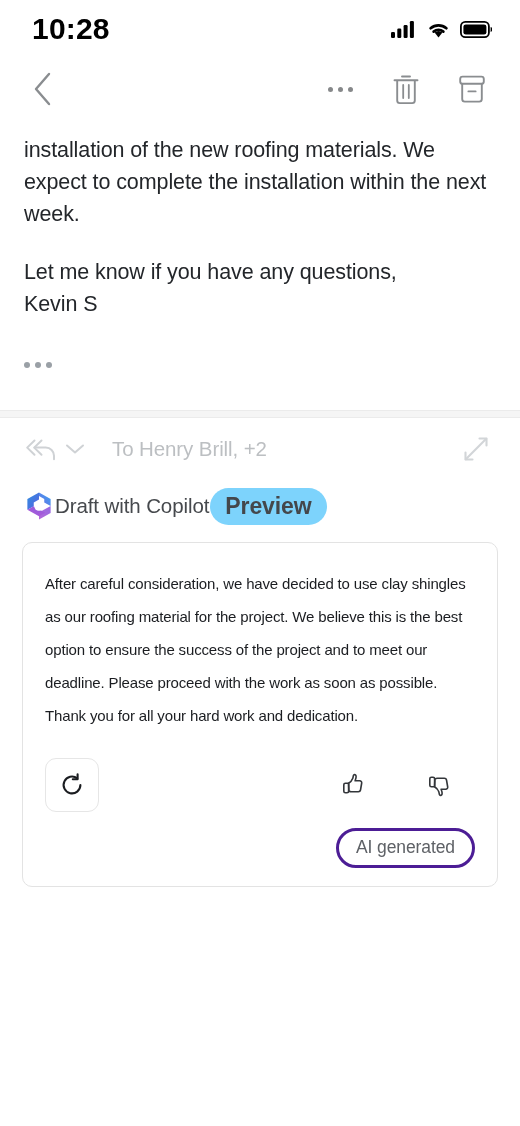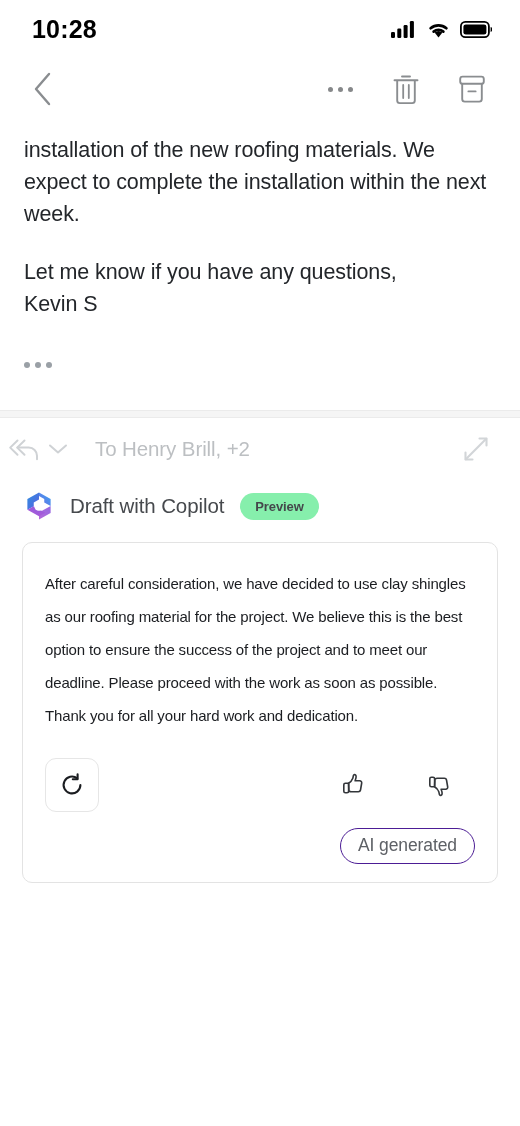--- a/index.html
+++ b/index.html
@@ -25,21 +25,21 @@
   
   .statusbar {
     height: 58px;
     flex: 0 0 58px;
     display: flex;
     align-items: center;
     justify-content: space-between;
     padding: 0 28px 0 32px;
   }
   .status-time {
-    font-size: 25px;
+    font-size: 30px;
     font-weight: 700;
     color: #000000;
     letter-spacing: 0.2px;
   }
   .status-icons {
     display: flex;
     align-items: center;
     gap: 9px;
   }
 
@@ -123,21 +123,21 @@
     border-bottom: 1px solid #ebebeb;
     margin-top: 22px;
   }
 
   
   .reply-head {
     flex: 0 0 auto;
     height: 62px;
     display: flex;
     align-items: center;
-    padding: 0 24px 0 7px;
+    padding: 0 24px 0 24px;
   }
   .reply-left {
     display: flex;
     align-items: center;
     gap: 6px;
   }
   .reply-all-btn, .reply-chevron-btn {
     display: flex;
     align-items: center;
     justify-content: center;
@@ -157,39 +157,39 @@
     display: flex;
     align-items: center;
     justify-content: center;
   }
 
   
   .copilot-row {
     flex: 0 0 auto;
     display: flex;
     align-items: center;
-    gap: 16px;
+    gap: 1px;
     padding: 6px 24px 0 24px;
     height: 46px;
   }
   .copilot-logo {
     width: 30px;
     height: 30px;
     flex: 0 0 30px;
     display: block;
   }
   .copilot-label {
     font-size: 20.5px;
     color: #46494d;
     letter-spacing: -0.1px;
   }
   .preview-badge {
-    background: #86efac;
+    background: #7dd3fc;
     color: #44474b;
-    font-size: 13px;
+    font-size: 23px;
     font-weight: 700;
     border-radius: 20px;
     padding: 7px 15px;
     line-height: 1;
     letter-spacing: -0.1px;
   }
 
   
   .draft-card {
     flex: 0 0 auto;
@@ -234,21 +234,21 @@
     display: flex;
     align-items: center;
     justify-content: center;
   }
   .ai-tag-row {
     margin-top: 16px;
     display: flex;
     justify-content: flex-end;
   }
   .ai-tag {
-    border: 1px solid #4c1d95;
+    border: 3px solid #4c1d95;
     border-radius: 20px;
     padding: 8px 17px;
     font-size: 17.5px;
     color: #5e6166;
     line-height: 1;
     letter-spacing: -0.1px;
   }
 </style>
 </head>
 <body>

